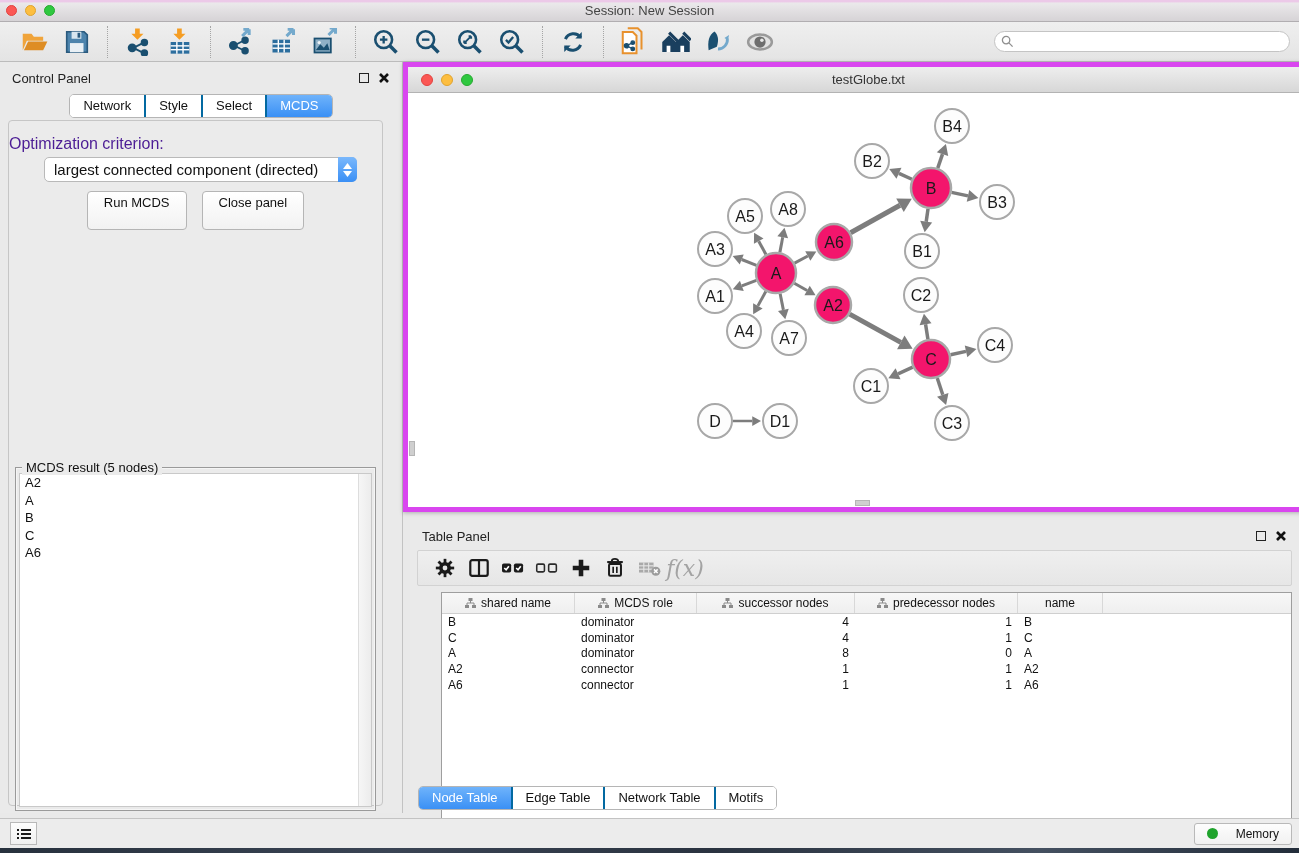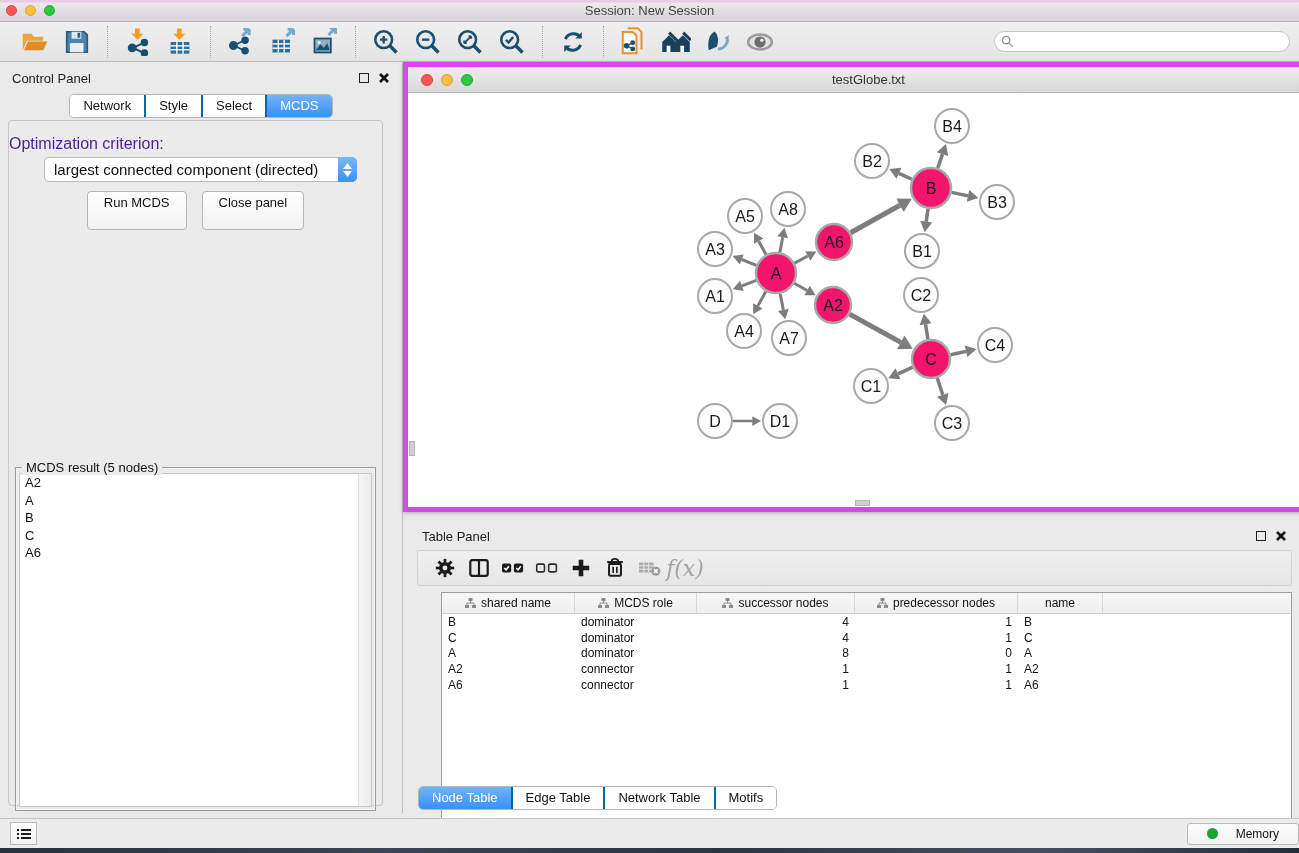--- a/index.html
+++ b/index.html
@@ -93,22 +93,22 @@
   .dt-row { display:flex; height:15.8px; align-items:center; }
   .dt-cell { font-size:12px; color:#111; padding:0 6px; overflow:hidden; white-space:nowrap; }
   .dt-cell.num { text-align:right; }
   .tp-tabs-wrap { position:absolute; left:8px; bottom:8px; width:100%; display:flex; }
 
   
   .statusbar { left:0; top:818px; width:1299px; height:30px; background:#ececec; border-top:1px solid #c3c3c3;
     display:flex; align-items:center; }
   .list-btn { width:27px; height:23px; margin-left:10px; background:linear-gradient(#fdfdfd,#f0f0f0);
     border:1px solid #b9b9b9; display:flex; align-items:center; justify-content:center; cursor:pointer; }
-  .memory-btn { margin-left:auto; margin-right:0; height:22px; display:flex; align-items:center; gap:18px;
-    background:linear-gradient(#fdfdfd,#f1f1f1); border:1px solid #b9b9b9; border-radius:3px; padding:0 19px; font-size:12px; color:#111; cursor:pointer; }
+  .memory-btn { margin-left:auto; margin-right:7px; height:22px; display:flex; align-items:center; gap:18px;
+    background:linear-gradient(#fdfdfd,#f1f1f1); border:1px solid #b9b9b9; border-radius:3px; padding:0 12px; font-size:12px; color:#111; cursor:pointer; }
   .mem-dot { width:11px; height:11px; border-radius:50%; background:#1fa32c; }
   .desktop-strip { left:0; top:848px; width:1299px; height:5px;
     background:linear-gradient(90deg,#27313d,#3a4454 30%,#2a3340 55%,#445060 80%,#232d3a); }
 </style>
 </head>
 <body>
 
 <div class="abs titlebar">
   <div class="tl-group">
     <span class="tl red"></span>

